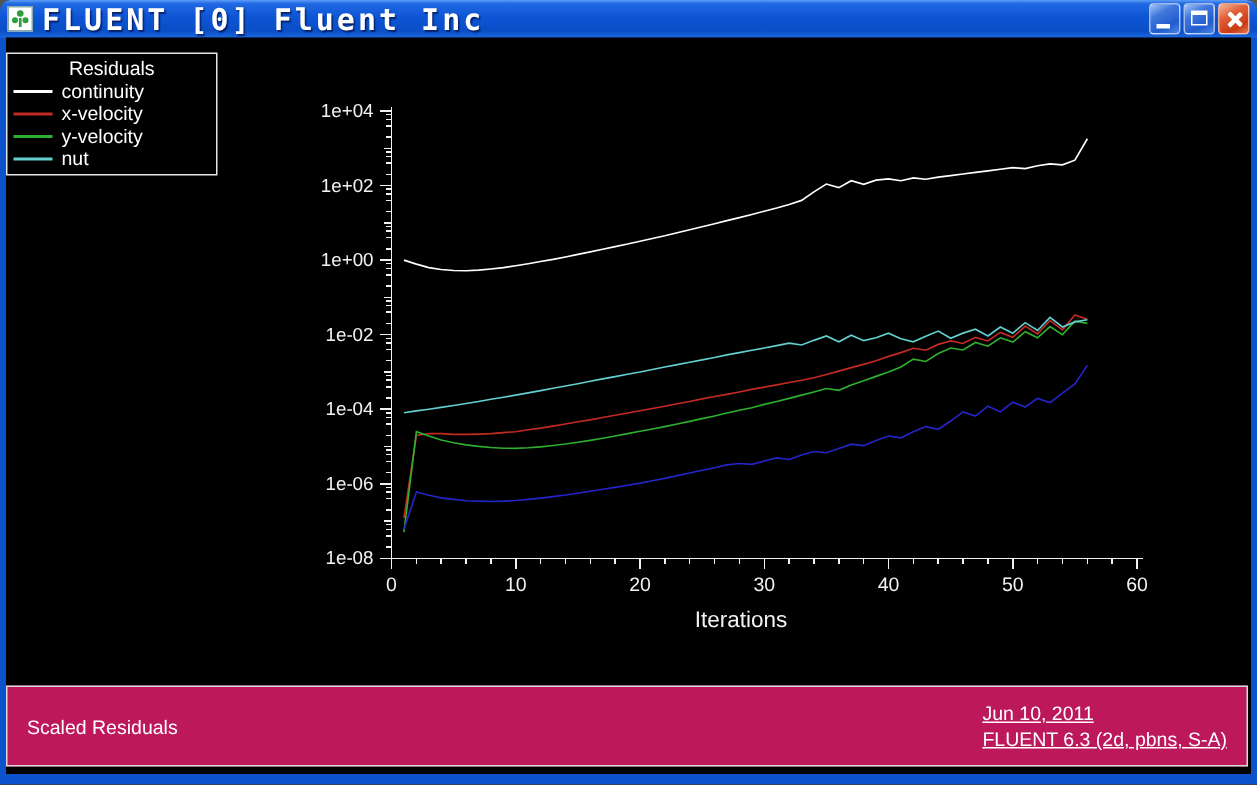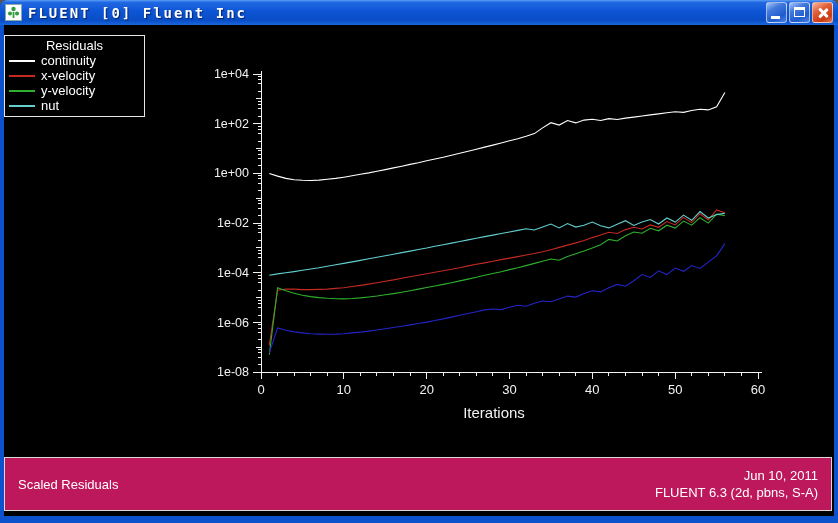--- a/index.html
+++ b/index.html
@@ -15,21 +15,21 @@
     background:linear-gradient(180deg,#5a9cf5 0%,#2068e2 10%,#0d55d5 45%,#0a4ec6 82%,#1b67de 100%);
     border-radius:7px 7px 0 0;
   }
   .app-icon{
     width:17px;height:17px;margin-right:6px;flex:none;
     background:#fff;border:1px solid #8aa;box-sizing:border-box;
     display:flex;align-items:center;justify-content:center;
   }
   .title-text{
     color:#fff;font-family:"DejaVu Sans Mono","Liberation Mono",monospace;
-    font-weight:bold;font-size:14px;letter-spacing:2px;
+    font-weight:bold;font-size:20px;letter-spacing:2px;
     text-shadow:1px 1px 1px rgba(0,0,40,.6);white-space:nowrap;
   }
   .win-buttons{margin-left:auto;display:flex;gap:2px;}
   .wbtn{
     width:21px;height:21px;border-radius:3px;position:relative;
     border:1px solid rgba(255,255,255,.55);box-sizing:border-box;cursor:default;
   }
   .wbtn.min,.wbtn.max{background:linear-gradient(150deg,#a6c6f7 0%,#4379dd 32%,#1f5ccd 70%,#4a82e4 100%);}
   .wbtn.close{background:linear-gradient(150deg,#f4b8a2 0%,#e2613a 35%,#c93a12 75%,#e57a52 100%);}
   .glyph-min{position:absolute;left:4px;bottom:3px;width:9px;height:3px;background:#fff;}
@@ -52,21 +52,21 @@
   .legend-title{text-align:center;font-size:13px;line-height:15px;}
   .legend-row{display:flex;align-items:center;height:15px;font-size:13px;}
   .legend-swatch{width:26px;height:2px;margin:0 6px 0 4px;flex:none;}
   
   .caption{
     position:absolute;left:0;top:432px;width:828px;height:54px;box-sizing:border-box;
     border:1px solid #d9d9d9;background:#be185d;color:#fff;
     display:flex;justify-content:space-between;align-items:center;
     padding:0 13px;font-size:13px;
   }
-  .caption-right{text-align:right;line-height:17px;}
+  .caption-right{text-align:left;line-height:17px;text-decoration:underline;}
   svg text{font-family:"Liberation Sans",sans-serif;}
 </style>
 </head>
 <body>
 
 <div class="window">
 
   <div class="titlebar">
     <span class="app-icon">
       <svg width="13" height="13" viewBox="0 0 13 13">

